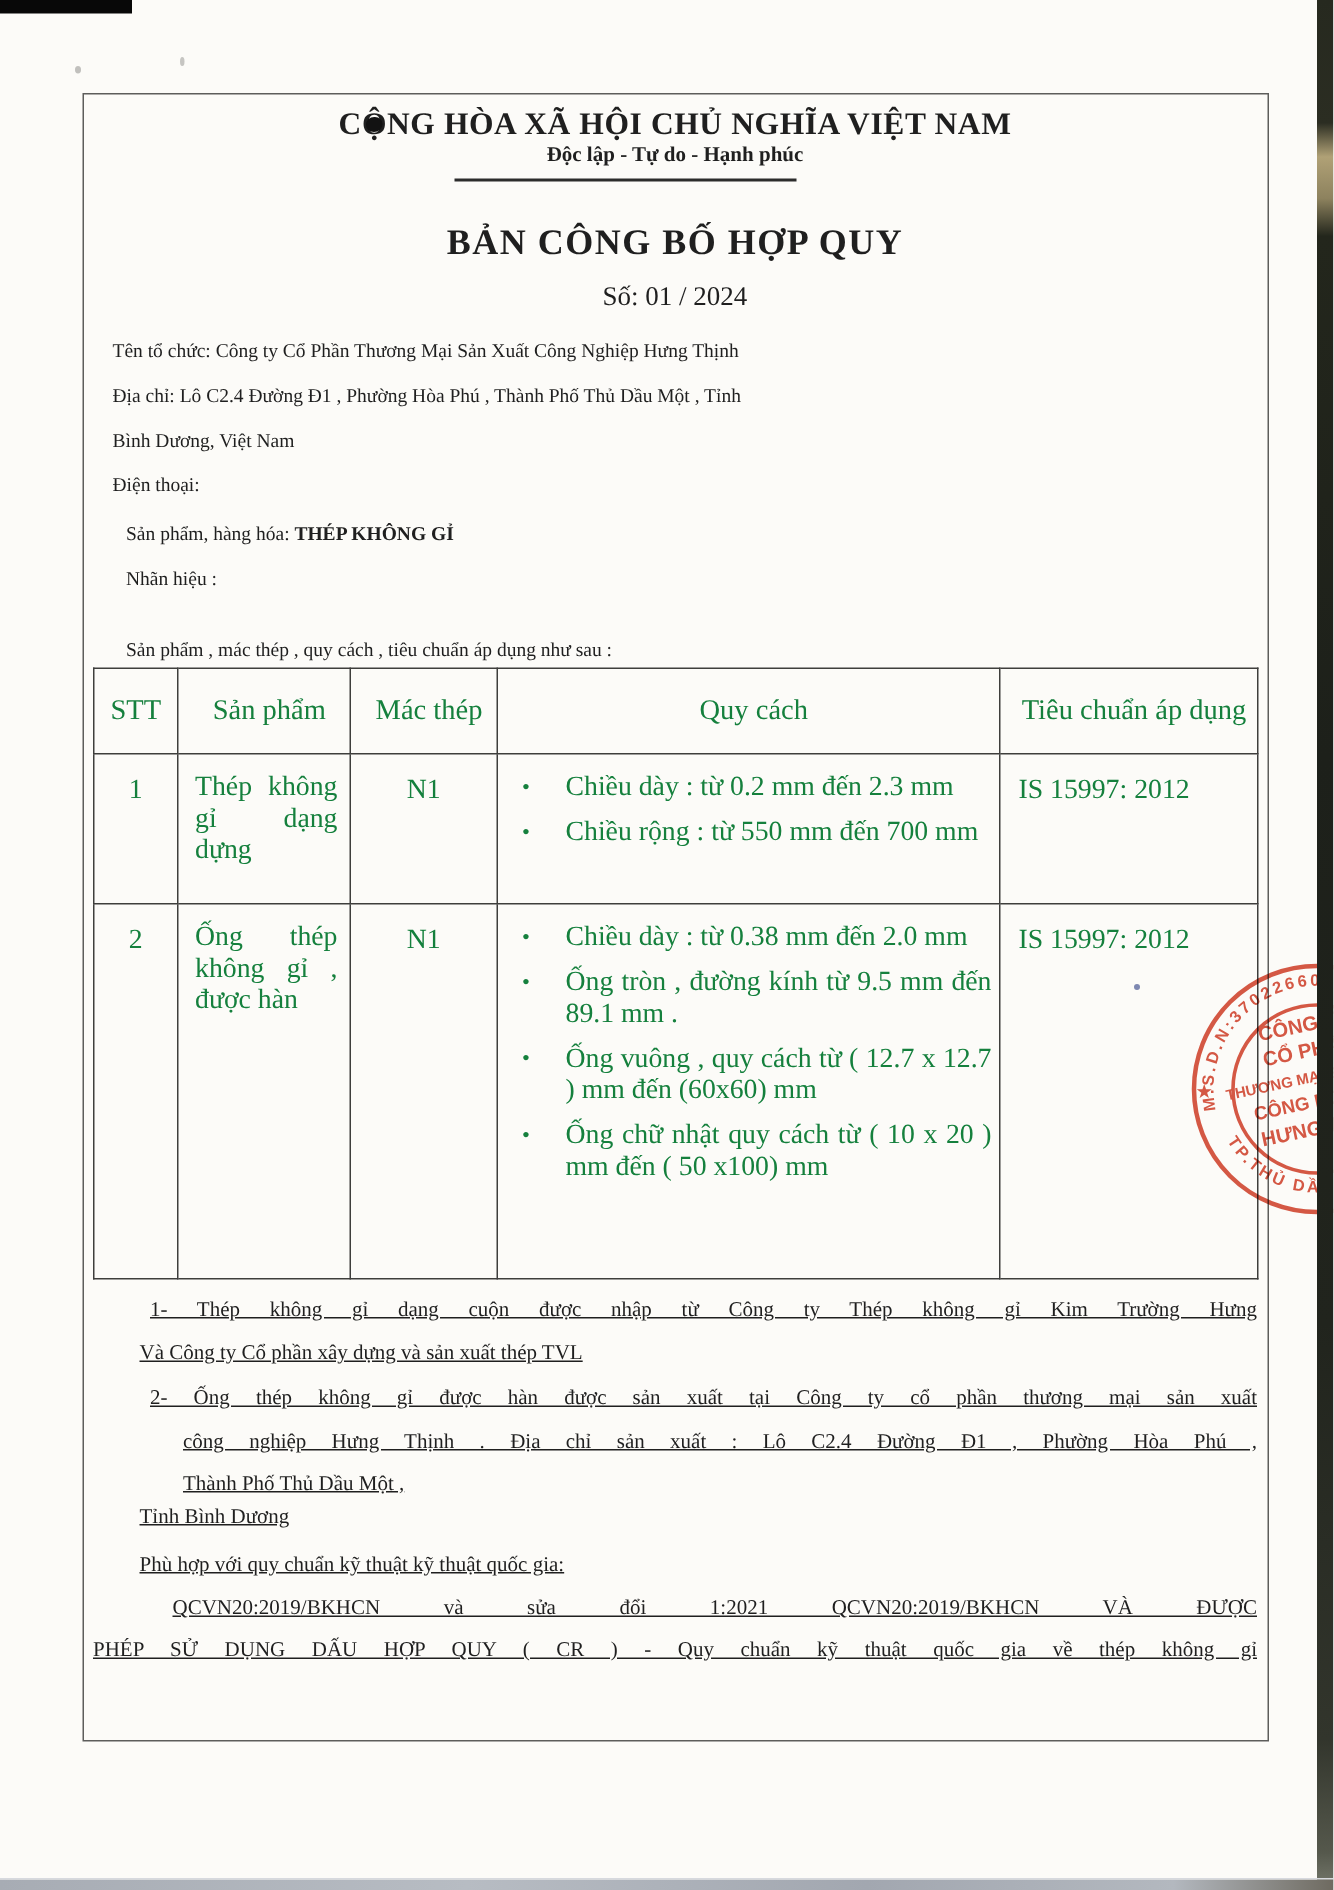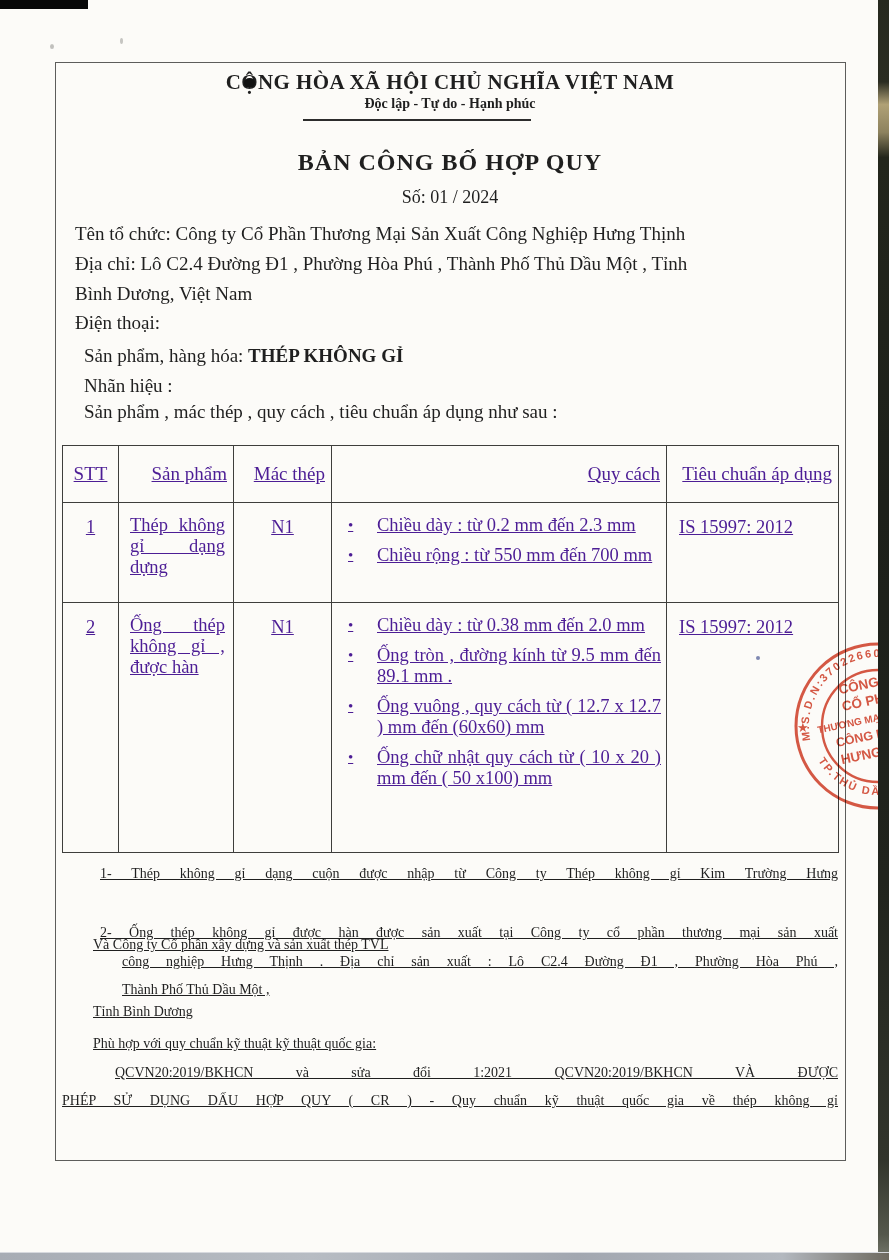--- a/index.html
+++ b/index.html
@@ -29,56 +29,56 @@
 
   
   .hdr{position:absolute;left:55px;width:790px;text-align:center;}
   .nat{top:70px;font-size:21px;font-weight:bold;letter-spacing:.4px;}
   .motto{top:96px;font-size:14px;font-weight:bold;}
   .motto-underline{position:absolute;left:303px;top:119px;width:228px;height:2.4px;background:#2c2c2c;}
   .doctitle{top:149px;font-size:24px;font-weight:bold;letter-spacing:1px;}
   .docnum{top:187px;font-size:18px;}
 
   
-  .ln{position:absolute;font-size:19px;line-height:24px;white-space:nowrap;}
+  .ln{position:absolute;font-size:13px;line-height:24px;white-space:nowrap;}
   .l-org{left:75px;top:222px;}
   .l-addr1{left:75px;top:252px;}
   .l-addr2{left:75px;top:282px;text-align:center;}
   .l-phone{left:75px;top:311px;}
   .l-prod{left:84px;top:344px;}
   .l-brand{left:84px;top:374px;}
-  .l-intro{left:84px;top:400px;}
+  .l-intro{left:84px;top:421px;}
   .l-prod b{font-weight:bold;}
 
   
   .nln{position:absolute;font-size:14px;line-height:24px;text-decoration:underline;}
   .jline{text-align:justify;text-align-last:justify;white-space:normal;}
   .n11{left:100px;top:862px;width:738px;}
-  .n12{left:93px;top:891px;white-space:nowrap;margin-top:42px;}
+  .n12{left:93px;top:891px;white-space:nowrap;}
   .n21{left:100px;top:921px;width:738px;}
   .n22{left:122px;top:950px;width:716px;}
   .n23{left:122px;top:978px;white-space:nowrap;}
   .n3{left:93px;top:1000px;white-space:nowrap;}
   .n4{left:93px;top:1032px;white-space:nowrap;}
   .n5{left:115px;top:1061px;width:723px;}
   .n6{left:62px;top:1089px;width:776px;}
 
   
   .ptable{
     position:absolute;left:62px;top:445px;width:776px;
     border-collapse:collapse;table-layout:fixed;
-    font-size:18.5px;color:#4c1d95;text-decoration:underline;
+    font-size:18.5px;color:#15803d;
   }
   .ptable col.c1{width:56px;}
   .ptable col.c2{width:115px;}
   .ptable col.c3{width:98px;}
   .ptable col.c4{width:335px;}
   .ptable col.c5{width:172px;}
   .ptable th,.ptable td{border:1.6px solid #3e3e3c;font-weight:normal;}
-  .ptable th{height:56px;text-align:right;padding:0 6px 0 13px;font-size:19px;vertical-align:middle;}
+  .ptable th{height:56px;text-align:center;padding:0 6px 0 13px;font-size:19px;vertical-align:middle;}
   .ptable th.th-c{text-align:center;padding:0;}
   .ptable td{vertical-align:top;}
   .td-c{text-align:center;padding-top:14px;}
   .td-sp{padding:12px 8px 0 11px;text-align:justify;}
   .td-tc{padding:14px 6px 0 12px;}
   .tr1 td{height:84px;}
   .tr2 td{height:234px;}
   .td-qc{padding:0;}
   .td-qc ul{list-style:none;margin:12px 0 0 0;padding:0 5px 0 16px;}
   .td-qc li{display:flex;margin-bottom:9px;}

